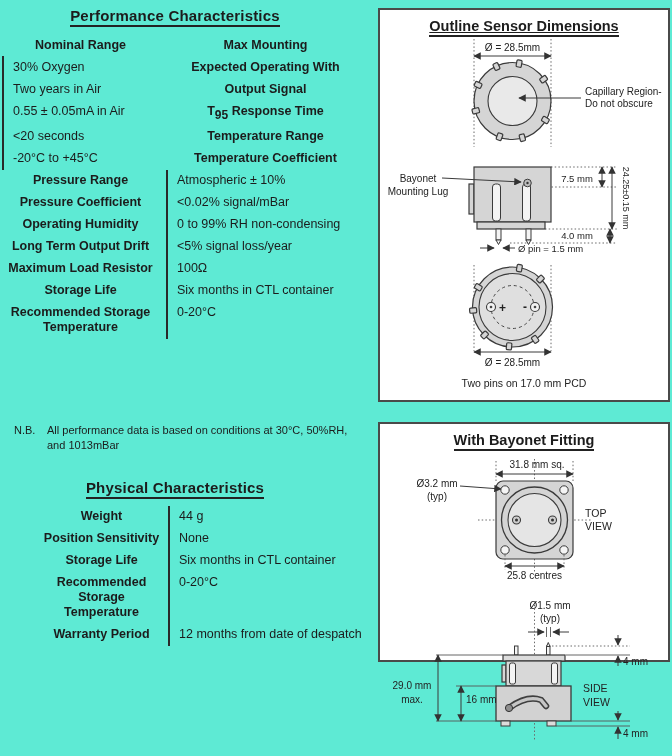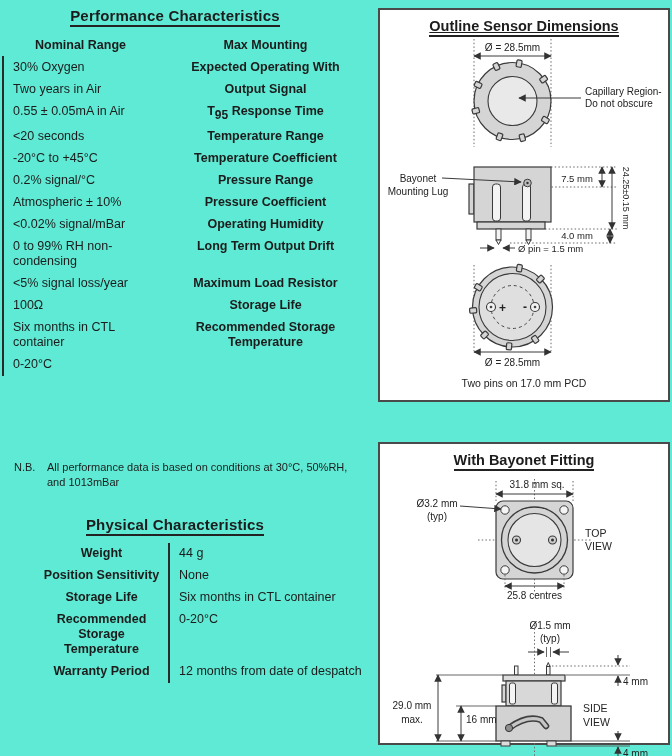--- a/index.html
+++ b/index.html
@@ -16,21 +16,21 @@
   .spec-table .val { border-left:2px solid #2a2a2a; padding:3.5px 0 3.5px 9px; font-size:12.5px; line-height:15px; }
   sub { font-size:12px; }
   .note { display:flex; margin:84px 0 0 14px; font-size:11px; line-height:15px; }
   .note .nb { width:33px; flex:none; }
   .note .nb-text { width:305px; }
   .phys-title { margin-top:26px; }
 
   
   .box { position:absolute; left:378px; width:292px; border:2px solid #4a4a4a; background:#fff; }
   .box.outline { top:8px; height:394px;text-decoration:underline; }
-  .box.bayonet { top:442px; height:303px; }
+  .box.bayonet { top:422px; height:240px; }
   .box-title { text-align:center; margin-top:7px; }
   .box-title span { font-size:14.5px; font-weight:bold; border-bottom:2px solid #222; padding-bottom:1px; }
   svg { display:block; }
   svg text { font-family:"Liberation Sans", sans-serif; fill:#232323; }
   .t10 { font-size:10px; } .t95 { font-size:9.5px; } .t105 { font-size:10.5px; } .t9 { font-size:9px; }
   .tb { font-size:12px; font-weight:bold; }
   .part  { fill:#d5d5d5; stroke:#3a3a3a; stroke-width:1.2; }
   .part2 { fill:#e9e9e9; stroke:#3a3a3a; stroke-width:1.1; }
   .slot  { fill:#f4f4f4; stroke:#3a3a3a; stroke-width:1; }
   .dot   { stroke:#6a6a6a; stroke-width:1; stroke-dasharray:1.5,2.2; fill:none; }
@@ -54,21 +54,20 @@
       <div class="val">30% Oxygen</div>
       <div class="lbl">Expected Operating With</div>
       <div class="val">Two years in Air</div>
       <div class="lbl">Output Signal</div>
       <div class="val">0.55 ± 0.05mA in Air</div>
       <div class="lbl"><span>T</span><sub>95</sub><span> Response Time</span></div>
       <div class="val">&lt;20 seconds</div>
       <div class="lbl">Temperature Range</div>
       <div class="val">-20°C to +45°C</div>
       <div class="lbl">Temperature Coefficient</div>
-      <div class="val">0.2% signal/°C</div>
       <div class="lbl">Pressure Range</div>
       <div class="val">Atmospheric ± 10%</div>
       <div class="lbl">Pressure Coefficient</div>
       <div class="val">&lt;0.02% signal/mBar</div>
       <div class="lbl">Operating Humidity</div>
       <div class="val">0 to 99% RH non-condensing</div>
       <div class="lbl">Long Term Output Drift</div>
       <div class="val">&lt;5% signal loss/year</div>
       <div class="lbl">Maximum Load Resistor</div>
       <div class="val">100Ω</div>

